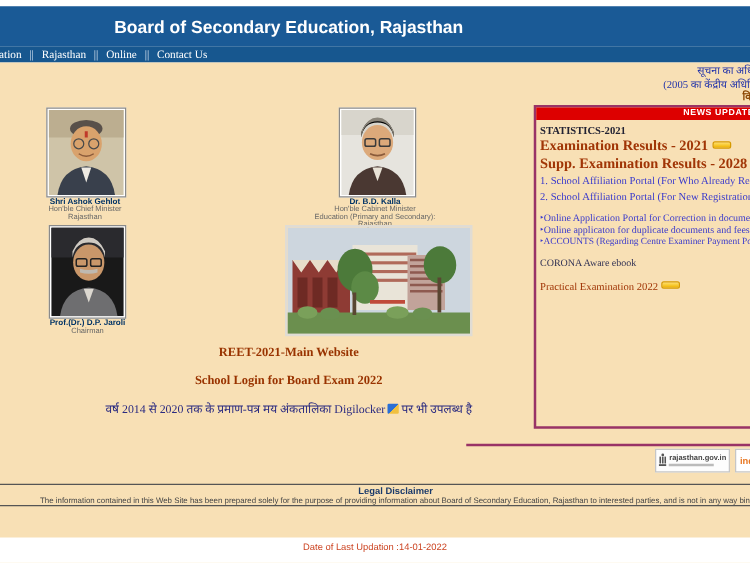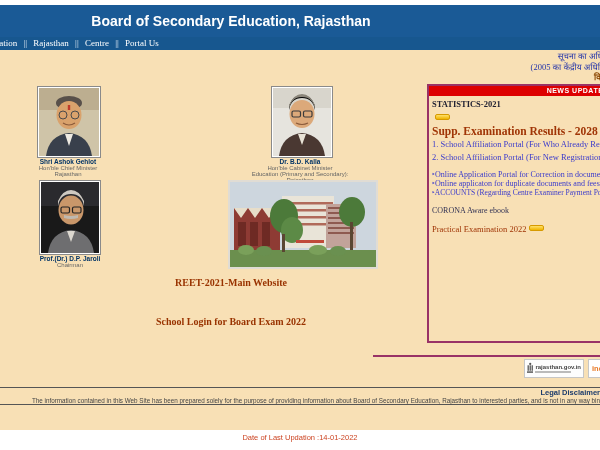--- a/index.html
+++ b/index.html
@@ -56,21 +56,21 @@
   
   .photo { position:absolute; background:#ffffff; border:1px solid #8a8a8a; padding:1px; line-height:0; }
   .photo svg { display:block; }
   .building { position:absolute; left:228px; top:180px; border:2px solid #e0dcd4; line-height:0; }
   .cap { position:absolute; text-align:center; line-height:7.5px; }
   .cap .nm { font:bold 6.5px "Liberation Sans", sans-serif; color:#003366; }
   .cap .sub { font:6px "Liberation Sans", sans-serif; color:#666666; }
   
   .center-block { position:absolute; left:0; top:277px; width:462px; text-align:center; }
   .c-reet   { font:bold 10px "Liberation Serif", serif; color:#993300; cursor:pointer; }
-  .c-school { font:bold 10px "Liberation Serif", serif; color:#993300; margin-top:28px; cursor:pointer; }
+  .c-school { font:bold 10px "Liberation Serif", serif; color:#993300; margin-top:11px; cursor:pointer; }
   .c-hindi  { font:9.5px "Liberation Serif", serif; color:#2a2a80; margin-top:10px; cursor:pointer; }
   .digi-icon {
     display:inline-block; width:9px; height:8px; margin:0 2px; vertical-align:-1px;
     background:linear-gradient(135deg,#2a6fd4 55%,#f0c040 55%); border-radius:1px;
   }
   
   .badge-raj {
     position:absolute; left:524px; top:359px; width:60px; height:19px;
     background:#fdfdfd; border:1px solid #c6c6c6; cursor:pointer;
     display:flex; align-items:center; padding:1px 2px;
@@ -79,21 +79,21 @@
   .badge-raj .bar { width:36px; height:2px; background:#bbbbbb; margin-top:1px; }
   .badge-india {
     position:absolute; left:588px; top:359px; width:58px; height:19px;
     background:#ffffff; border:1px solid #c6c6c6; cursor:pointer;
     font:bold 7.5px "Liberation Sans", sans-serif; line-height:17px; padding-left:3px;
     white-space:nowrap;
   }
   .badge-india .in1 { color:#e87722; }
   
   .legal-rule-top { position:absolute; left:0; top:387px; width:600px; border-top:1px solid #555555; }
-  .legal-title { position:absolute; left:0; top:388px; width:600px; text-align:right;
+  .legal-title { position:absolute; left:0; top:388px; width:600px; text-align:center;
     font:bold 7.5px "Liberation Sans", sans-serif; color:#1a3a6b;padding-left:33px; }
   .legal-text { position:absolute; left:32px; top:397px; white-space:nowrap;
     font:6.3px "Liberation Sans", sans-serif; color:#444444; }
   .legal-rule-bottom { position:absolute; left:0; top:404px; width:600px; border-top:1px solid #555555; }
   .date-line { position:absolute; left:0; top:409px; width:600px; text-align:center;
     font:7.5px "Liberation Sans", sans-serif; color:#cc4422;margin-top:24px; }
 </style>
 </head>
 <body>
 
@@ -101,39 +101,39 @@
 
   <div class="header-bar"></div>
   <div class="header-title">Board of Secondary Education, Rajasthan</div>
 
   <div class="nav-bar">
     <div class="nav-inner">
       <span class="nav-link">Property Declaration</span>
       <span class="nav-sep">||</span>
       <span class="nav-link">Rajasthan</span>
       <span class="nav-sep">||</span>
-      <span class="nav-link">Centre</span>
+      <span class="nav-link">Online</span>
       <span class="nav-sep">||</span>
-      <span class="nav-link">Portal Us</span>
+      <span class="nav-link">Contact Us</span>
     </div>
   </div>
 
   <div class="body-band"></div>
 
   <div class="rti-block">
     <div class="rti-line">सूचना का अधिकार अधिनियम</div>
     <div class="rti-line">(2005 का केंद्रीय अधिनियम संख्या 22)</div>
     <div class="rti-line dept">विभागीय मेन्युअल</div>
   </div>
 
   <div class="news-panel">
     <div class="news-titlebar">NEWS UPDATE</div>
     <div class="news-body">
       <div class="n-stat">STATISTICS-2021</div>
-      <div class="n-big"><span class="new-badge"></span></div>
+      <div class="n-big"><span>Examination Results - 2021</span><span class="new-badge"></span></div>
       <div class="n-big"><span>Supp. Examination Results - 2028</span></div>
       <div class="n-num">1. School Affiliation Portal (For Who Already Registered in 2020)</div>
       <div class="n-num">2. School Affiliation Portal (For New Registration)</div>
       <div class="n-arrow first"><span>‣</span><span>Online Application Portal for Correction in documents</span></div>
       <div class="n-arrow"><span>‣</span><span>Online applicaton for duplicate documents and fees</span></div>
       <div class="n-arrow accounts"><span>‣</span><span>ACCOUNTS (Regarding Centre Examiner Payment Portal)</span></div>
       <div class="n-corona">CORONA Aware ebook</div>
       <div class="n-practical"><span>Practical Examination 2022</span><span class="new-badge"></span></div>
     </div>
   </div>
@@ -228,20 +228,21 @@
       <ellipse cx="34" cy="69" rx="8" ry="5" fill="#6a9050"></ellipse>
       <ellipse cx="88" cy="68" rx="9" ry="5" fill="#7aa05a"></ellipse>
       <ellipse cx="108" cy="69" rx="8" ry="5" fill="#6a9050"></ellipse>
       <rect x="66" y="58" width="28" height="3" fill="#c04a3a"></rect>
     </svg>
   </div>
 
   <div class="center-block">
     <div class="c-reet">REET-2021-Main Website</div>
     <div class="c-school">School Login for Board Exam 2022</div>
+    <div class="c-hindi"><span>वर्ष 2014 से 2020 तक के प्रमाण-पत्र मय अंकतालिका Digilocker</span><span class="digi-icon"></span><span>पर भी उपलब्ध है</span></div>
   </div>
 
   <div class="badge-raj">
     <svg width="7" height="13" viewBox="0 0 7 13" style="margin-right:2px;">
       <circle cx="3.5" cy="1.5" r="1.2" fill="#555555"></circle>
       <rect x="0.6" y="3" width="1.4" height="6" fill="#555555"></rect>
       <rect x="2.8" y="3" width="1.4" height="6" fill="#555555"></rect>
       <rect x="5" y="3" width="1.4" height="6" fill="#555555"></rect>
       <rect x="0" y="9.6" width="7" height="1.6" fill="#555555"></rect>
     </svg>

